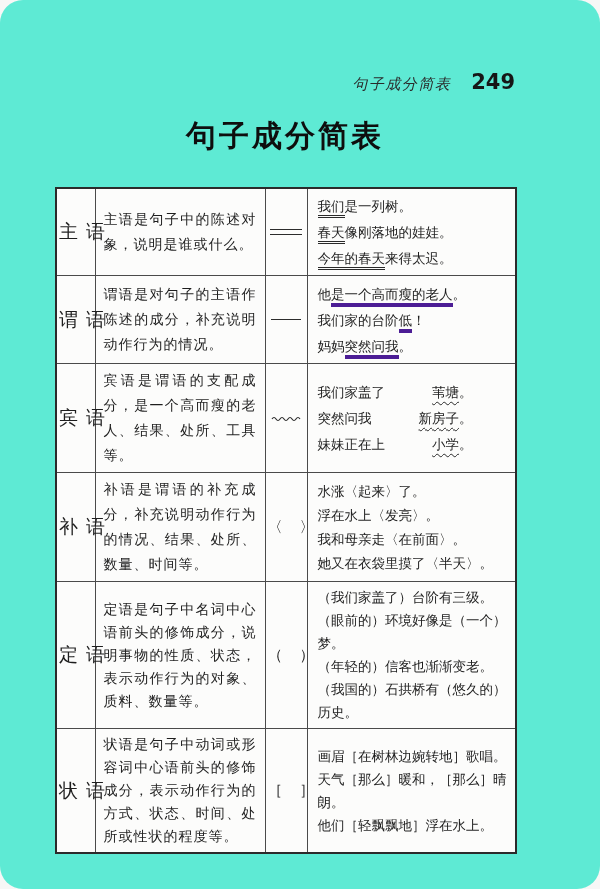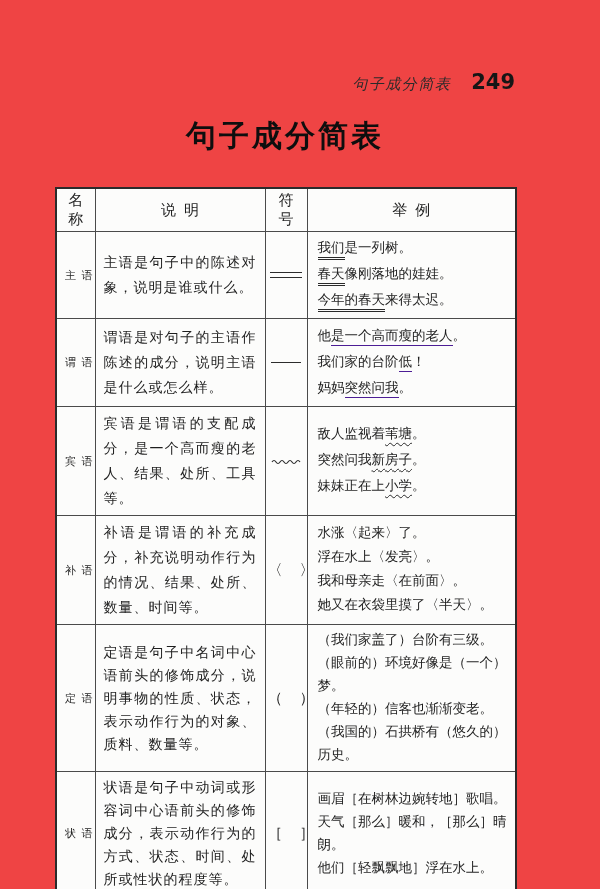--- a/index.html
+++ b/index.html
@@ -6,21 +6,22 @@
   body{
     width:600px;height:889px;
     background:#f7f7f6;
     font-family:"DejaVu Serif","Liberation Serif",serif;
     color:#222;
     position:relative;
     overflow:hidden;
   }
   .page{
     position:absolute;inset:0;
-    background:#ef4444;
+    background:#5eead4;
+    border-radius:23px;
   }
   
   .running-header{
     position:absolute;
     top:70px;left:55px;width:460px;
     display:flex;justify-content:flex-end;align-items:baseline;gap:20px;
   }
   .running-header .rh-title{
     font-style:italic;
     font-size:15px;
@@ -65,22 +66,22 @@
   col.c-ex{width:209px;}
   th.hcell{
     height:26px;
     font-size:15px;
     font-weight:normal;
     text-align:center;
     word-spacing:3px;
     padding:2px;
   }
   td.name-cell{
-    text-align:right;
-    font-size:11px;
+    text-align:left;
+    font-size:19px;
     word-spacing:2px;
     padding:0 2px;
     white-space:nowrap;
   }
   td.desc-cell{
     font-size:14px;
     line-height:25px;
     letter-spacing:1px;
     text-align:justify;
     padding:4px 8px;
@@ -98,42 +99,43 @@
   tr.compact td.desc-cell{line-height:23px;}
   tr.compact td.ex-cell{line-height:23px;}
   tr.r-subject td{height:78px;}
   tr.r-predicate td{height:79px;}
   tr.r-object td{height:78px;}
   tr.r-complement td{height:97px;}
   tr.r-attributive td{height:133px;}
   tr.r-adverbial td{height:114px;}
   tr.r-complement td.ex-cell{line-height:24px;}
   
-  .u-single{border-bottom:1px solid #4c1d95;padding-bottom:1px;}
+  .u-single{border-bottom:4px solid #4c1d95;padding-bottom:1px;}
   .u-double{border-bottom:3px double #2a2a2a;padding-bottom:1px;}
   .u-wavy{
     text-decoration-line:underline;
     text-decoration-style:wavy;
     text-decoration-thickness:1px;
     text-decoration-color:#2a2a2a;
     text-underline-offset:4px;
+    margin-left:47px;
   }
   
   .sym-double{
     width:32px;height:4px;margin:0 auto;
     border-top:1.5px solid #2c2c2c;
     border-bottom:1.5px solid #2c2c2c;
   }
   .sym-single{
     width:30px;height:1.5px;margin:0 auto;
     background:#2c2c2c;
   }
   .sym-wavy{display:inline-block;line-height:0;}
   .sym-bracket{letter-spacing:1px;color:#1e1e1e;}
-  .example-line{white-space:normal;font-family:Liberation Mono, monospace;}
+  .example-line{white-space:normal;}
 </style>
 </head>
 <body>
 
 <div class="page">
 
   <div class="running-header">
     <span class="rh-title">句子成分简表</span>
     <span class="rh-page">249</span>
   </div>
@@ -141,61 +143,55 @@
   <div class="page-title">句子成分简表</div>
 
   <table class="grammar">
     <colgroup>
       <col class="c-name">
         <col class="c-desc">
         <col class="c-sym">
         <col class="c-ex">
     </colgroup>
     <tbody>
-        <tr>
-      <th class="hcell">名 称</th>
-      <th class="hcell">说 明</th>
-      <th class="hcell">符 号</th>
-      <th class="hcell">举 例</th>
-    </tr>
 
     <tr class="r-subject">
       <td class="name-cell">主 语</td>
       <td class="desc-cell">主语是句子中的陈述对象，说明是谁或什么。</td>
       <td class="sym-cell">
             <div class="sym-double"></div>
           </td>
       <td class="ex-cell">
             <div class="example-line"><span class="u-double">我们</span><span>是一列树。</span></div>
             <div class="example-line"><span class="u-double">春天</span><span>像刚落地的娃娃。</span></div>
             <div class="example-line"><span class="u-double">今年的春天</span><span>来得太迟。</span></div>
           </td>
     </tr>
 
     <tr class="r-predicate">
       <td class="name-cell">谓 语</td>
-      <td class="desc-cell">谓语是对句子的主语作陈述的成分，说明主语是什么或怎么样。</td>
+      <td class="desc-cell">谓语是对句子的主语作陈述的成分，补充说明动作行为的情况。</td>
       <td class="sym-cell">
             <div class="sym-single"></div>
           </td>
       <td class="ex-cell">
             <div class="example-line"><span>他</span><span class="u-single">是一个高而瘦的老人</span><span>。</span></div>
             <div class="example-line"><span>我们家的台阶</span><span class="u-single">低</span><span>！</span></div>
             <div class="example-line"><span>妈妈</span><span class="u-single">突然问我</span><span>。</span></div>
           </td>
     </tr>
 
     <tr class="r-object">
       <td class="name-cell">宾 语</td>
       <td class="desc-cell">宾语是谓语的支配成分，是一个高而瘦的老人、结果、处所、工具等。</td>
       <td class="sym-cell"><span class="sym-wavy"><svg width="30" height="8" viewBox="0 0 30 8">
                 <path d="M1 4 Q 3 1 5 4 T 9 4 T 13 4 T 17 4 T 21 4 T 25 4 T 29 4" fill="none" stroke="#2c2c2c" stroke-width="1.2"></path>
               </svg></span></td>
       <td class="ex-cell">
-            <div class="example-line"><span>敌人监视着</span><span class="u-wavy">苇塘</span><span>。</span></div>
+            <div class="example-line"><span>我们家盖了</span><span class="u-wavy">苇塘</span><span>。</span></div>
             <div class="example-line"><span>突然问我</span><span class="u-wavy">新房子</span><span>。</span></div>
             <div class="example-line"><span>妹妹正在上</span><span class="u-wavy">小学</span><span>。</span></div>
           </td>
     </tr>
 
     <tr class="r-complement">
       <td class="name-cell">补 语</td>
       <td class="desc-cell">补语是谓语的补充成分，补充说明动作行为的情况、结果、处所、数量、时间等。</td>
       <td class="sym-cell"><span class="sym-bracket">〈　〉</span></td>
       <td class="ex-cell">

